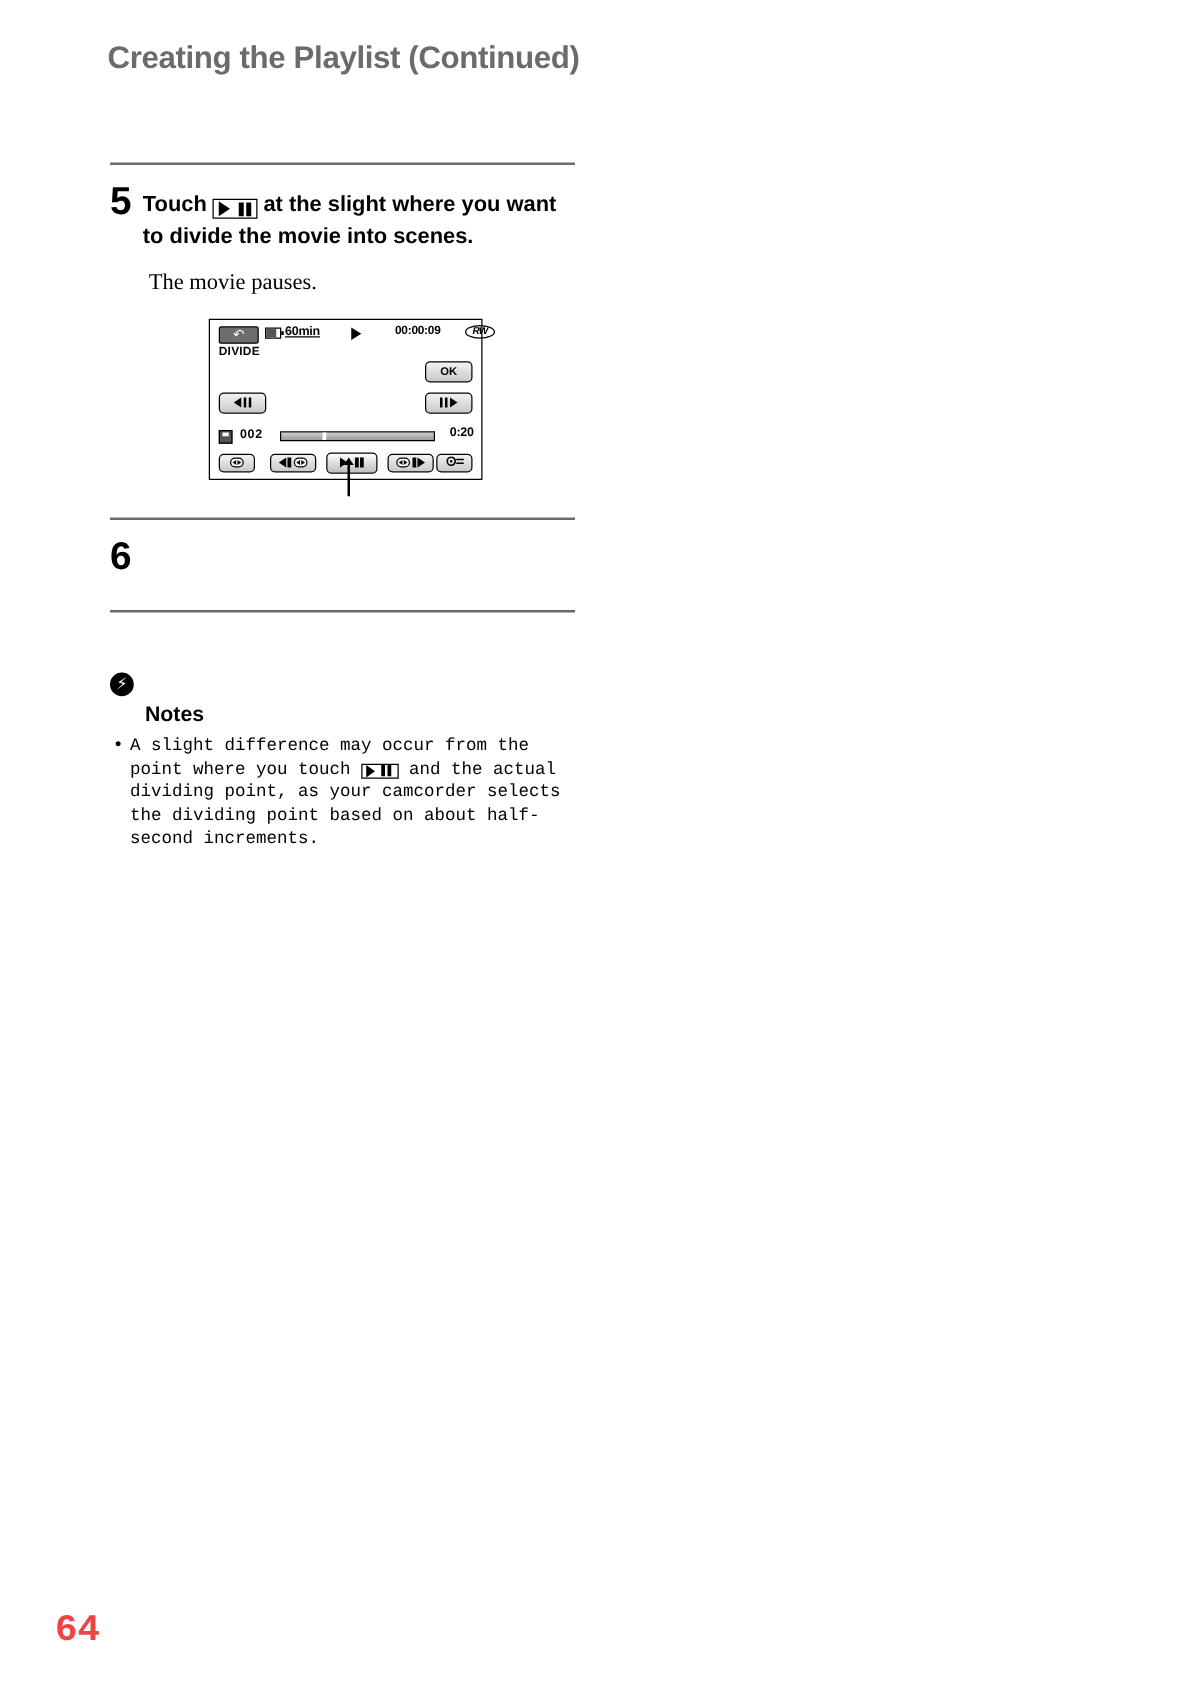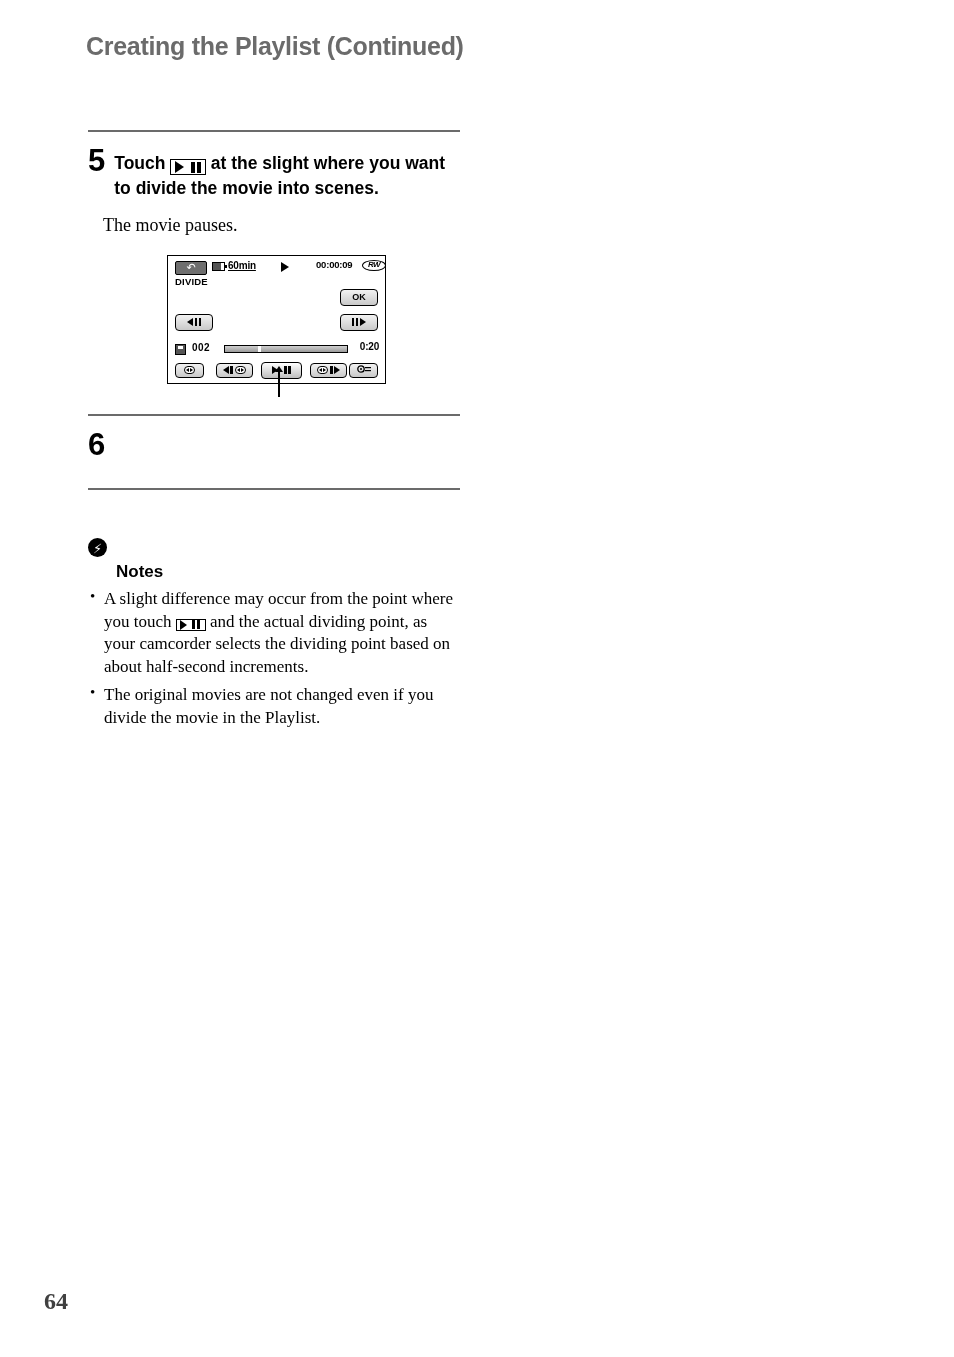--- a/index.html
+++ b/index.html
@@ -210,21 +210,21 @@
   .lcd-time {
     position: absolute;
     left: 148px; top: 3px;
     font-size: 9.5px;
     font-weight: bold;
     letter-spacing: -0.2px;
     text-align: center;
   }
   .lcd-disc {
     position: absolute;
-    left: 194px; top: 4px;
+    left: 204px; top: 4px;
     width: 24px; height: 11px;
     border: 1.4px solid #000;
     border-radius: 50%;
     box-sizing: border-box;
     display: flex; align-items: center; justify-content: center;
     overflow: hidden;
   }
   .lcd-disc span {
     font-size: 8px;
     font-weight: bold;
@@ -399,22 +399,22 @@
     margin-top: 48px;
   }
   .bullet-list {
     margin: 6px 0 0 0;
     padding: 0;
     list-style: none;
   }
   .bullet-list li {
     position: relative;
     padding-left: 16px;
-    font-family: Liberation Serif, serif;
-    font-size: 17px;
+    font-family: Liberation Mono, monospace;
+    font-size: 14px;
     line-height: 1.33;
   }
   .bullet-list li::before {
     content: "\2022";
     position: absolute;
     left: 2px;
     top: -1px;
     font-size: 15px;
   }
 
@@ -440,45 +440,45 @@
     width: 20px; height: 21px;
     position: relative;
     flex: 0 0 auto;
   }
 
   
   .folio {
     position: absolute;
     left: 44px;
     top: 1288px;
-    font-family: Liberation Serif, serif;
-    font-weight: bold;
-    font-size: 24px;
-    color: #404040;
+    font-family: Liberation Mono, monospace;
+    font-weight: bold;
+    font-size: 30px;
+    color: #ef4444;
   }
 </style>
 </head>
 <body>
 
 <div class="running-head">Creating the Playlist (Continued)</div>
 
 <div class="column">
 
   <div class="rule"></div>
 
   <div class="step">
     <div class="step-num">5</div>
     <div class="step-body">
       <span>Touch</span>
       <span class="keyicon"><span class="tri"></span><span class="pause"><i></i><i></i></span></span>
       <span>at the slight where you want to divide the movie into scenes.</span>
     </div>
   </div>
 
-  <div class="body-serif" style="margin-top:12px; margin-left:15px;">The movie pauses.</div>
+  <div class="body-serif" style="margin-top:12px; margin-left:31px;">The movie pauses.</div>
 
   <div class="lcd-wrap">
     <div class="lcd">
 
       <div class="lcd-back">
           <span class="ret">↶</span>
         </div>
       <div class="lcd-batt"></div>
       <div class="lcd-min">60min</div>
       <div class="lcd-playmark"></div>
@@ -555,19 +555,16 @@
     <div class="label">Notes</div>
   </div>
   <ul class="bullet-list">
     <li>
       <span>A slight difference may occur from the point where you touch</span>
       <span class="keyicon small"><span class="tri"></span><span class="pause"><i></i><i></i></span></span>
       <span>and the actual dividing point, as your camcorder selects the dividing point based on about half-second increments.</span>
     </li>
   </ul>
 
-  <ul class="bullet-list">
-    <li>The original movies are not changed even if you divide the movie in the Playlist.</li>
-  </ul>
 
 </div>
 
 <div class="folio">64</div>
 
 </body></html>

